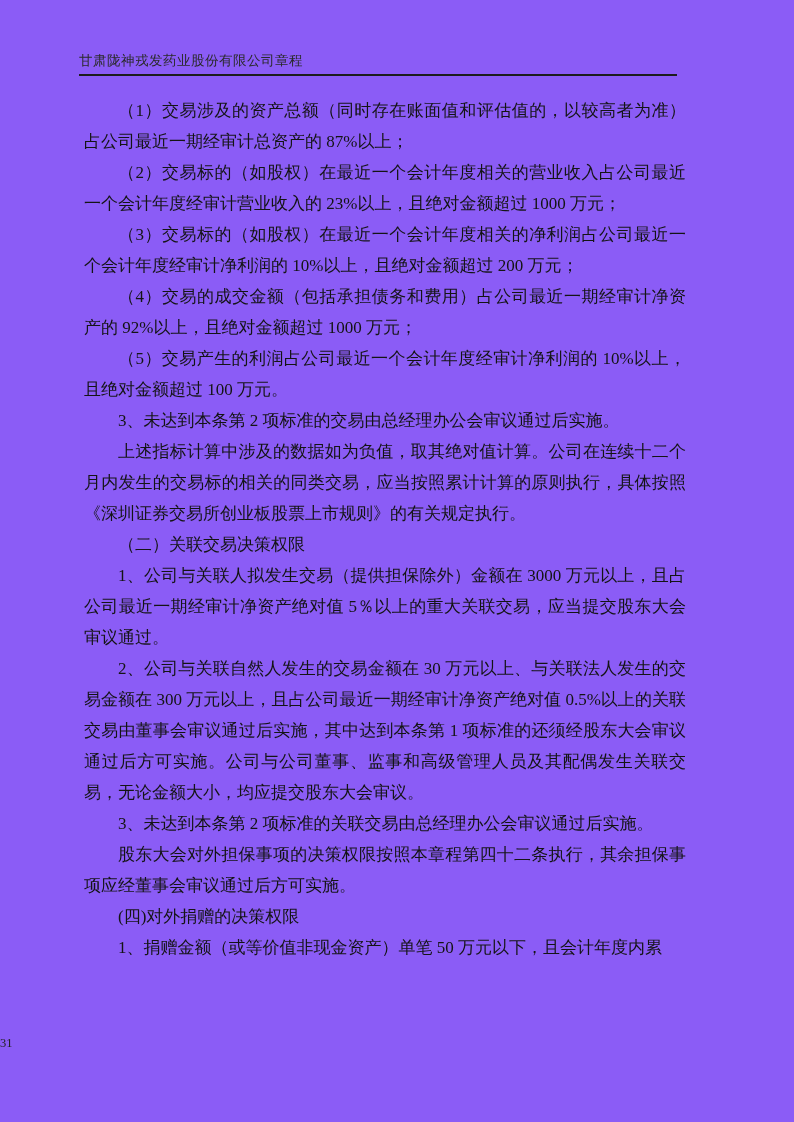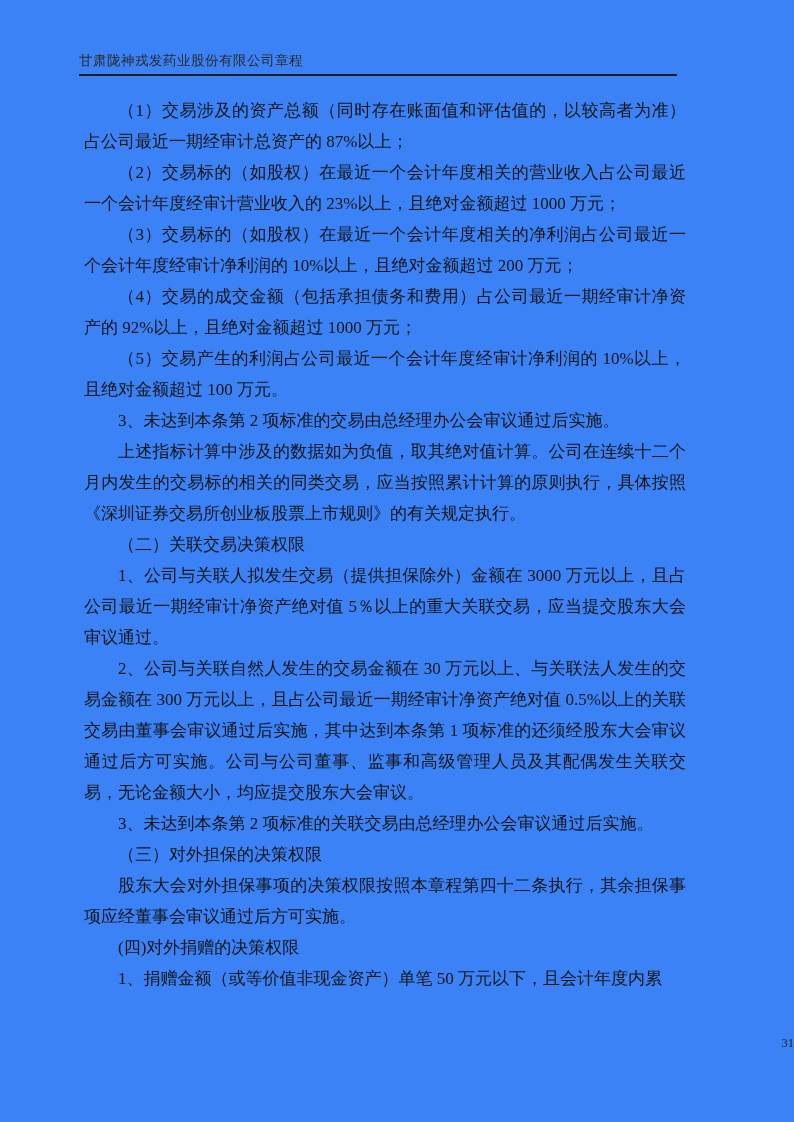--- a/index.html
+++ b/index.html
@@ -4,21 +4,21 @@
 <style>
   html, body {
     margin: 0;
     padding: 0;
     background: #ffffff;
   }
   .page {
     position: relative;
     width: 794px;
     height: 1122px;
-    background: #3b82f6;
+    background: #8b5cf6;
     font-family: "Liberation Serif", "DejaVu Serif", serif;
     color: #141414;
     overflow: hidden;
   }
   .header {
     position: absolute;
     left: 79px;
     top: 52px;
     width: 598px;
     font-size: 13.5px;
@@ -41,21 +41,21 @@
   .content p {
     margin: 0;
     padding: 0;
     text-indent: 2em;
   }
   .footer {
     position: absolute;
     left: 0;
     top: 1035px;
     width: 794px;
-    text-align: right;
+    text-align: left;
     font-size: 12.5px;
     line-height: 16px;
     color: #222222;
   }
 </style>
 </head>
 <body>
 
 <div class="page">
 
@@ -68,21 +68,20 @@
     <p>（2）交易标的（如股权）在最近一个会计年度相关的营业收入占公司最近一个会计年度经审计营业收入的 23%以上，且绝对金额超过 1000 万元；</p>
     <p>（3）交易标的（如股权）在最近一个会计年度相关的净利润占公司最近一个会计年度经审计净利润的 10%以上，且绝对金额超过 200 万元；</p>
     <p>（4）交易的成交金额（包括承担债务和费用）占公司最近一期经审计净资产的 92%以上，且绝对金额超过 1000 万元；</p>
     <p>（5）交易产生的利润占公司最近一个会计年度经审计净利润的 10%以上，且绝对金额超过 100 万元。</p>
     <p>3、未达到本条第 2 项标准的交易由总经理办公会审议通过后实施。</p>
     <p>上述指标计算中涉及的数据如为负值，取其绝对值计算。公司在连续十二个月内发生的交易标的相关的同类交易，应当按照累计计算的原则执行，具体按照《深圳证券交易所创业板股票上市规则》的有关规定执行。</p>
     <p>（二）关联交易决策权限</p>
     <p>1、公司与关联人拟发生交易（提供担保除外）金额在 3000 万元以上，且占公司最近一期经审计净资产绝对值 5％以上的重大关联交易，应当提交股东大会审议通过。</p>
     <p>2、公司与关联自然人发生的交易金额在 30 万元以上、与关联法人发生的交易金额在 300 万元以上，且占公司最近一期经审计净资产绝对值 0.5%以上的关联交易由董事会审议通过后实施，其中达到本条第 1 项标准的还须经股东大会审议通过后方可实施。公司与公司董事、监事和高级管理人员及其配偶发生关联交易，无论金额大小，均应提交股东大会审议。</p>
     <p>3、未达到本条第 2 项标准的关联交易由总经理办公会审议通过后实施。</p>
-    <p>（三）对外担保的决策权限</p>
     <p>股东大会对外担保事项的决策权限按照本章程第四十二条执行，其余担保事项应经董事会审议通过后方可实施。</p>
     <p>(四)对外捐赠的决策权限</p>
     <p>1、捐赠金额（或等价值非现金资产）单笔 50 万元以下，且会计年度内累</p>
   </div>
 
   <div class="footer">
     <span>31</span>
   </div>
 
 </div>

